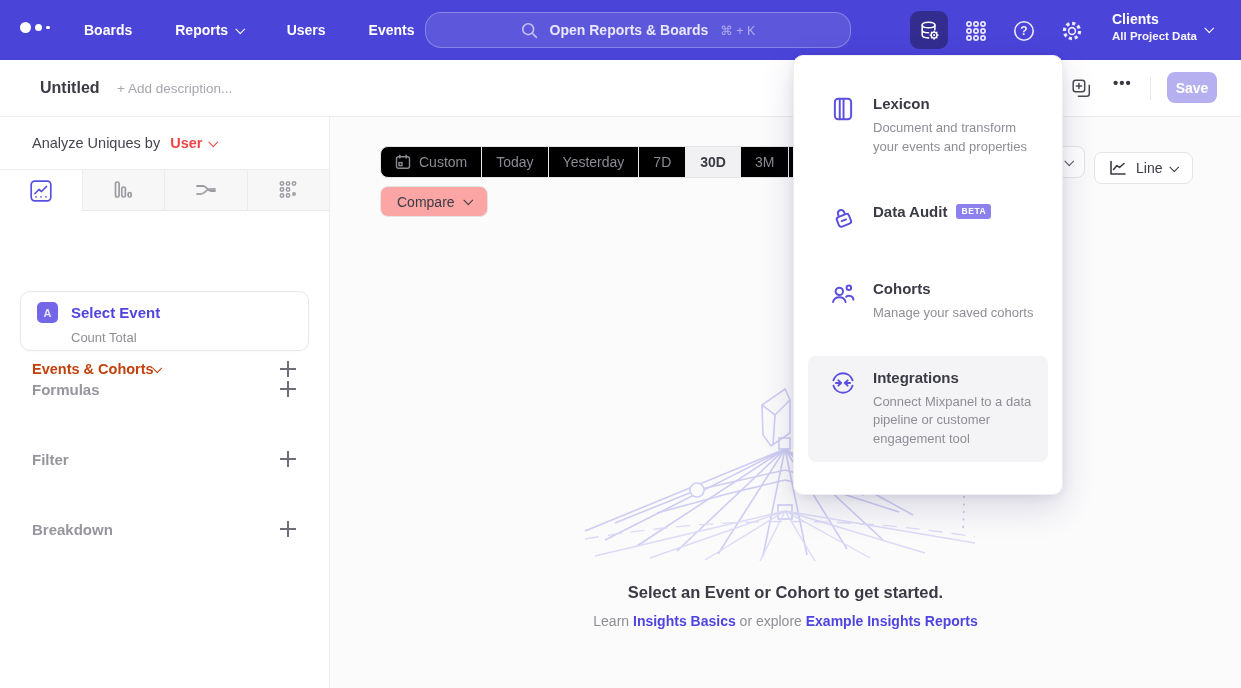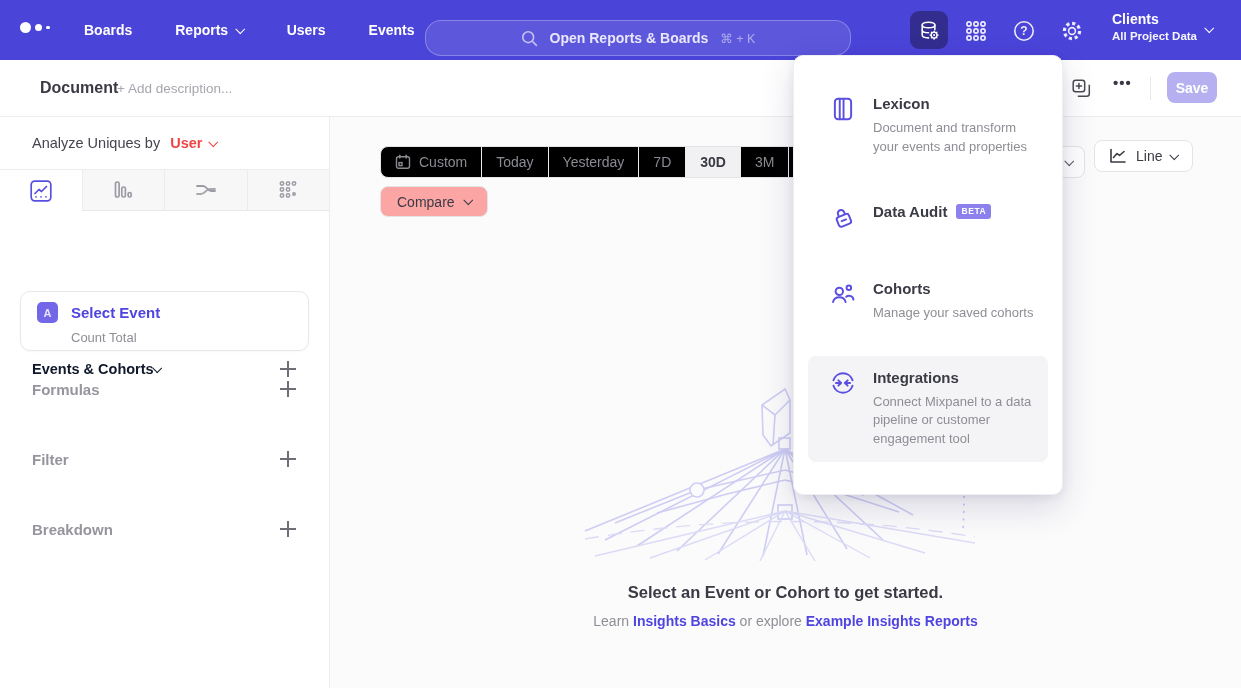--- a/index.html
+++ b/index.html
@@ -9,21 +9,21 @@
   
   #topbar { position:absolute; left:0; top:0; width:1241px; height:60px;
     background:#4b44d9; z-index:40; }
   .logo { position:absolute; left:20px; top:22px; display:flex; align-items:center; gap:4px; }
   .logo i { background:#fff; border-radius:50%; display:block; }
   .logo .d1{width:11px;height:11px;} .logo .d2{width:7px;height:7px;} .logo .d3{width:3.5px;height:3.5px;}
   #topnav-items { position:absolute; left:84px; top:0; height:60px; display:flex; align-items:center; gap:43px; }
   .navitem { color:#fff; font-size:14px; font-weight:600; display:flex; align-items:center; gap:9px; cursor:pointer; }
   .chev { display:inline-block; width:6.5px; height:6.5px; border-right:1.7px solid currentColor;
     border-bottom:1.7px solid currentColor; transform:rotate(45deg) translate(-1px,-1px); }
-  #searchbar { position:absolute; left:425px; top:20px; width:426px; height:36px;
+  #searchbar { position:absolute; left:425px; top:12px; width:426px; height:36px;
     background:rgba(255,255,255,0.10); border:1px solid rgba(255,255,255,0.28); border-radius:16px;
     display:flex; align-items:center; justify-content:center; gap:12px; color:#e9e7fb; }
   #searchbar .ph { font-size:14px; font-weight:600; }
   #searchbar .sc { font-size:12.5px; color:rgba(255,255,255,0.5); font-weight:500; }
   .topicon { position:absolute; top:19px; width:24px; height:24px; color:#ece9fc; cursor:pointer; }
   #db-btn { position:absolute; left:910px; top:11px; width:38px; height:38px; border-radius:9px;
     background:#332d90; display:flex; align-items:center; justify-content:center; color:#fff; cursor:pointer; }
   #project-sel { position:absolute; left:1112px; top:11px; color:#fff; cursor:pointer; }
   #project-sel .org { font-size:14px; font-weight:700; }
   #project-sel .nm { font-size:11.5px; font-weight:700; margin-top:3px; opacity:.95; }
@@ -48,21 +48,21 @@
   #analyze-row { position:absolute; left:32px; top:0; height:52px; display:flex; align-items:center;
     gap:6px; font-size:14.5px; color:#45454e; }
   #analyze-row .val { font-weight:700; color:#ef4444; margin-left:4px; display:flex; align-items:center; gap:8px; cursor:pointer; }
   #charttabs { position:absolute; left:0; top:52px; width:329px; height:42px; display:flex;
     border-top:1px solid #ececef; }
   .ctab { flex:1; display:flex; align-items:center; justify-content:center; background:#f7f7f8;
     border-bottom:1px solid #e8e8ea; border-left:1px solid #ececef; color:#9b9ba3; cursor:pointer; }
   .ctab:first-child { border-left:none; }
   .ctab.sel { background:#fff; border-bottom:none; color:#5a4fe0; }
   #events-hdr { position:absolute; left:32px; top:244px; width:264px; display:flex; align-items:center; }
-  #events-hdr .lbl { font-size:14.5px; font-weight:700; color:#0f172a; display:flex; align-items:center; cursor:pointer; }
+  #events-hdr .lbl { font-size:14.5px; font-weight:700; color:#c2410c; display:flex; align-items:center; cursor:pointer; }
   .plus-btn { margin-left:auto; width:16px; height:16px; position:relative; color:#6e6e77; cursor:pointer; }
   .plus-btn::before { content:""; position:absolute; left:0; right:0; top:50%; height:1.6px; margin-top:-0.8px; background:currentColor; }
   .plus-btn::after  { content:""; position:absolute; top:0; bottom:0; left:50%; width:1.6px; margin-left:-0.8px; background:currentColor; }
   #event-card { position:absolute; left:20px; top:174px; width:289px; height:60px;
     border:1px solid #e8e8ea; border-radius:10px; background:#fff; padding:10px 16px; cursor:pointer;
     box-shadow:0 1px 2px rgba(30,30,60,0.03); }
   #event-card .row1 { display:flex; align-items:center; gap:13px; }
   #ev-badge { width:21px; height:21px; border-radius:5px; background:#7367e8; color:#e6e2ff;
     font-size:11px; font-weight:700; display:flex; align-items:center; justify-content:center; }
   #ev-title { font-size:15px; font-weight:600; color:#4f44e0; }
@@ -75,21 +75,21 @@
   #main { position:absolute; left:330px; top:117px; width:911px; height:571px; background:#fbfbfc; }
   #seg-control { position:absolute; left:50px; top:29px; height:32px; display:inline-flex;
     background:#000000; border:1px solid #e4e4e7; border-radius:8px; overflow:hidden; align-items:stretch; }
   .seg { display:flex; align-items:center; gap:8px; padding:0 14px; font-size:14px; color:#8a8a93;
     border-left:1px solid #ececef; cursor:pointer; white-space:nowrap; }
   .seg:first-child { border-left:none; }
   .seg.sel { background:#f1f1f3; color:#3a3a44; font-weight:700; }
   #interval-btn { position:absolute; left:670px; top:29px; width:85px; height:32px; background:#fff;
     border:1px solid #e4e4e7; border-radius:8px; display:flex; align-items:center; justify-content:flex-end;
     padding-right:12px; color:#55555e; cursor:pointer; }
-  #line-btn { position:absolute; left:764px; top:23px; width:99px; height:32px; background:#fff;
+  #line-btn { position:absolute; left:764px; top:35px; width:99px; height:32px; background:#fff;
     border:1px solid #e4e4e7; border-radius:8px; display:flex; align-items:center; justify-content:center;
     gap:9px; font-size:14px; color:#3a3a44; cursor:pointer; }
   #compare-btn { position:absolute; left:50px; top:69px; height:31px; padding:0 16px; background:#fca5a5;
     border:1px solid #e4e4e7; border-radius:8px; display:inline-flex; align-items:center; gap:10px;
     font-size:14px; color:#3a3a44; cursor:pointer; }
   #wireframe { position:absolute; left:245px; top:226px; }
   #empty-title { position:absolute; left:0; top:466px; width:100%; text-align:center;
     font-size:16.5px; font-weight:700; color:#3a3a44; }
   #empty-sub { position:absolute; left:0; top:496px; width:100%; text-align:center;
     font-size:14px; color:#8e8e96; }
@@ -195,21 +195,21 @@
   </svg>
 
   <div id="project-sel">
     <div class="org">Clients</div>
     <div class="nm">All Project Data</div>
     <span class="chev"></span>
   </div>
 </div>
 
 <div id="rheader">
-  <span id="rtitle">Document</span>
+  <span id="rtitle">Untitled</span>
   <span id="rdesc">+ Add description...</span>
   <svg id="copy-btn" width="19" height="19" viewBox="0 0 19 19">
     <g fill="none" stroke="currentColor" stroke-width="1.5">
       <rect x="1.2" y="1.2" width="11.5" height="11.5" rx="2.5"></rect>
       <path d="M5.8,17.3 h9 a2.5,2.5 0 0 0 2.5,-2.5 v-9"></path>
       <line x1="6.95" y1="4.4" x2="6.95" y2="9.5" stroke-linecap="round"></line>
       <line x1="4.4" y1="6.95" x2="9.5" y2="6.95" stroke-linecap="round"></line>
     </g>
   </svg>
   <span id="more-btn">•••</span>

